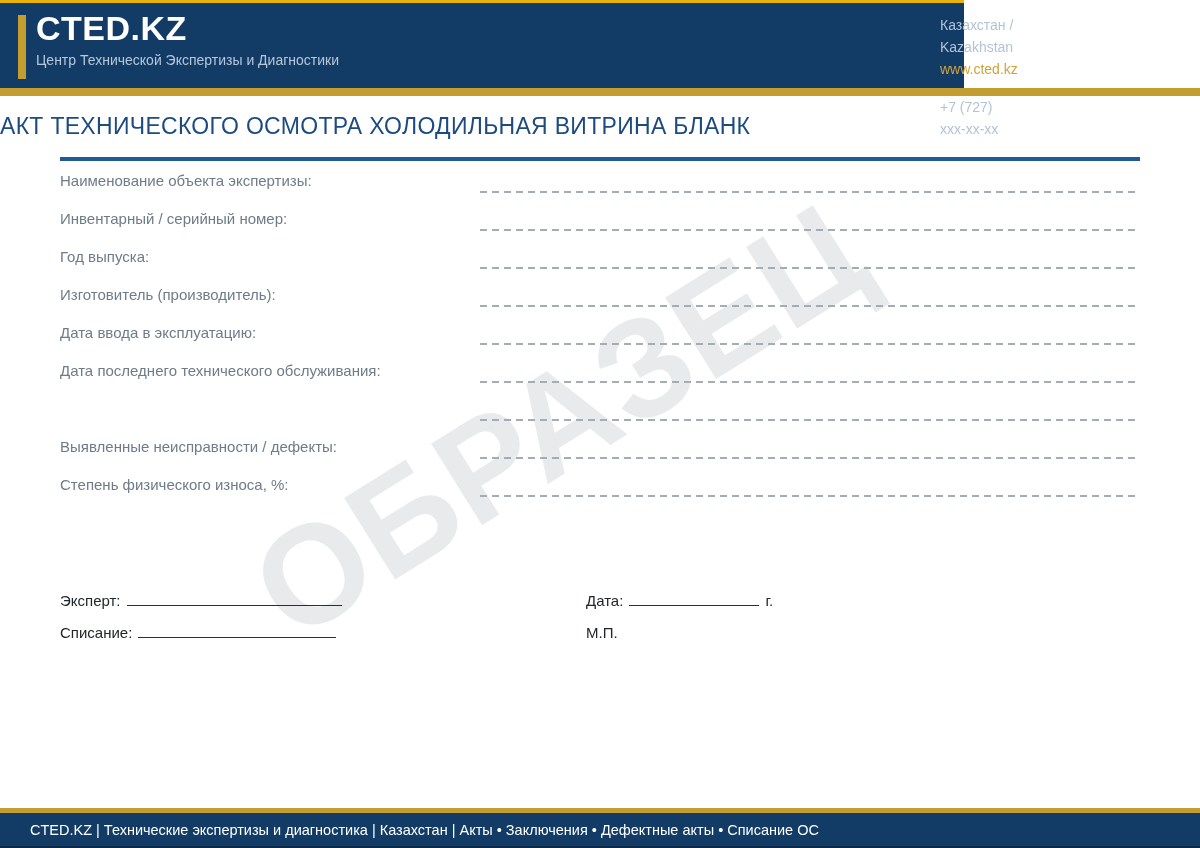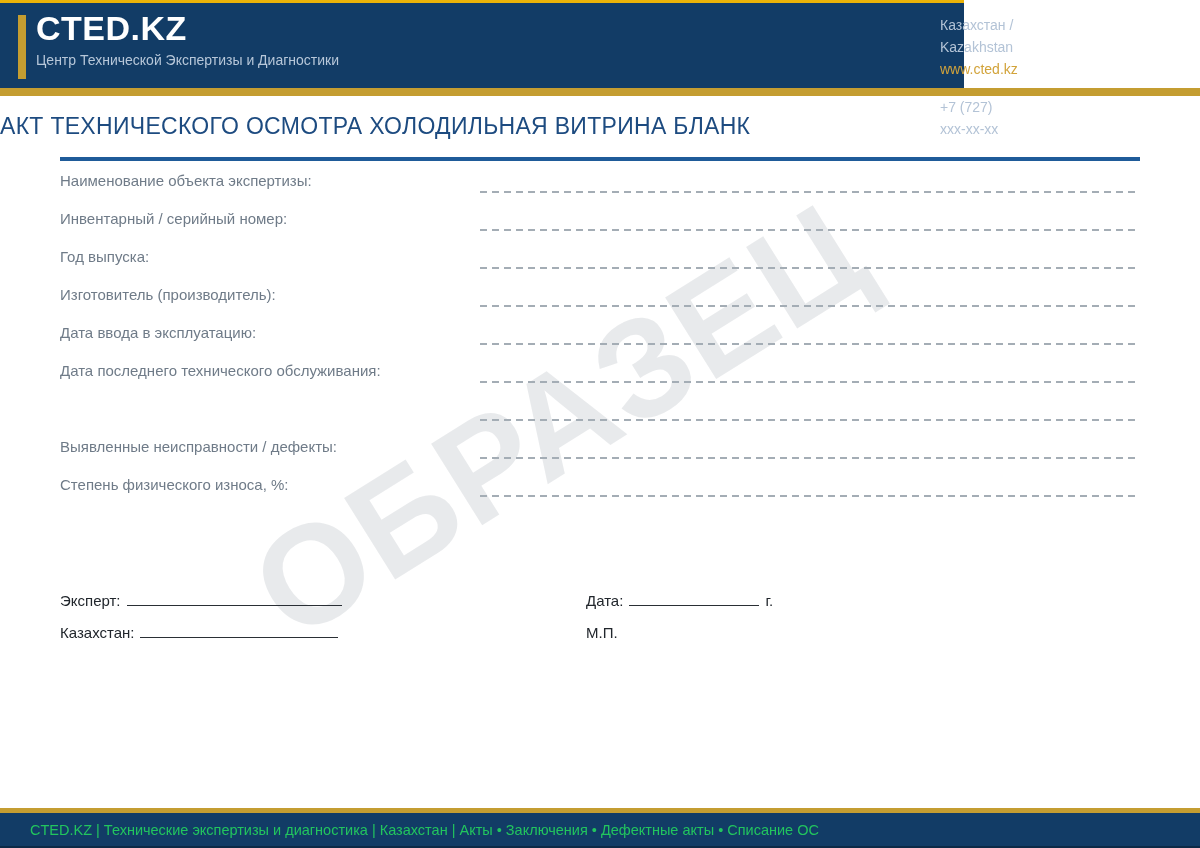--- a/index.html
+++ b/index.html
@@ -84,21 +84,21 @@
   
   .gold-stripe-bottom {
     position:absolute; left:0; top:808px; width:1200px; height:5px;
     background:#c49d31;
   }
   .footer {
     position:absolute; left:0; top:813px; width:1200px; height:35px;
     background:#123c66; border-bottom:2px solid #0c2a47;
     display:flex; align-items:center;
   }
-  .footer-text { margin-left:30px; color:#22c55e; font-size:14.5px; white-space:nowrap; }
+  .footer-text { margin-left:30px; color:#ffffff; font-size:14.5px; white-space:nowrap; }
 </style>
 </head>
 <body>
 
 <div class="page">
 
   <div class="header">
     <div class="header-goldbar"></div>
     <div class="logo">CTED.KZ</div>
     <div class="header-subtitle">Центр Технической Экспертизы и Диагностики</div>
@@ -152,21 +152,21 @@
       <span class="form-dash"></span>
     </div>
   </div>
 
   <div class="sig-area">
     <div class="sig-row">
       <span class="sig-left"><span>Эксперт:</span><span class="sig-line line-expert"></span></span>
       <span class="sig-right"><span>Дата:</span><span class="sig-line line-date"></span><span>г.</span></span>
     </div>
     <div class="sig-row">
-      <span class="sig-left"><span>Казахстан:</span><span class="sig-line line-position"></span></span>
+      <span class="sig-left"><span>Списание:</span><span class="sig-line line-position"></span></span>
       <span class="sig-right">М.П.</span>
     </div>
   </div>
 
   <div class="gold-stripe-bottom"></div>
   <div class="footer">
     <div class="footer-text">CTED.KZ  |  Технические экспертизы и диагностика  |  Казахстан  |  Акты • Заключения • Дефектные акты • Списание ОС</div>
   </div>
 
 </div>

